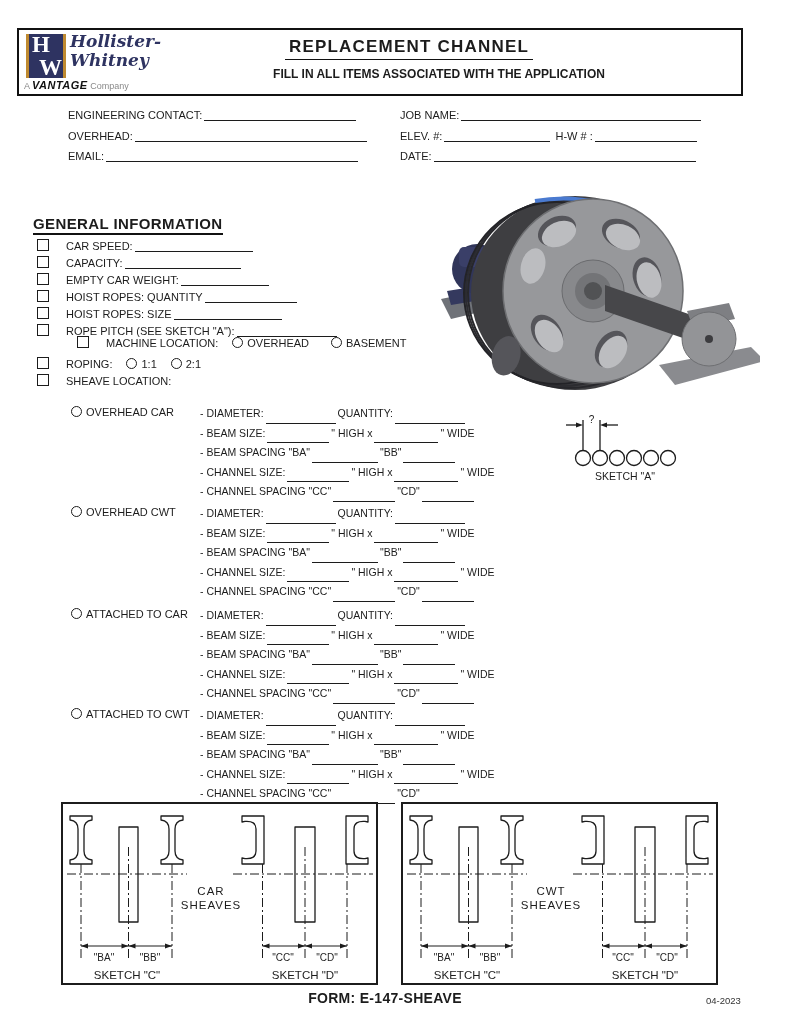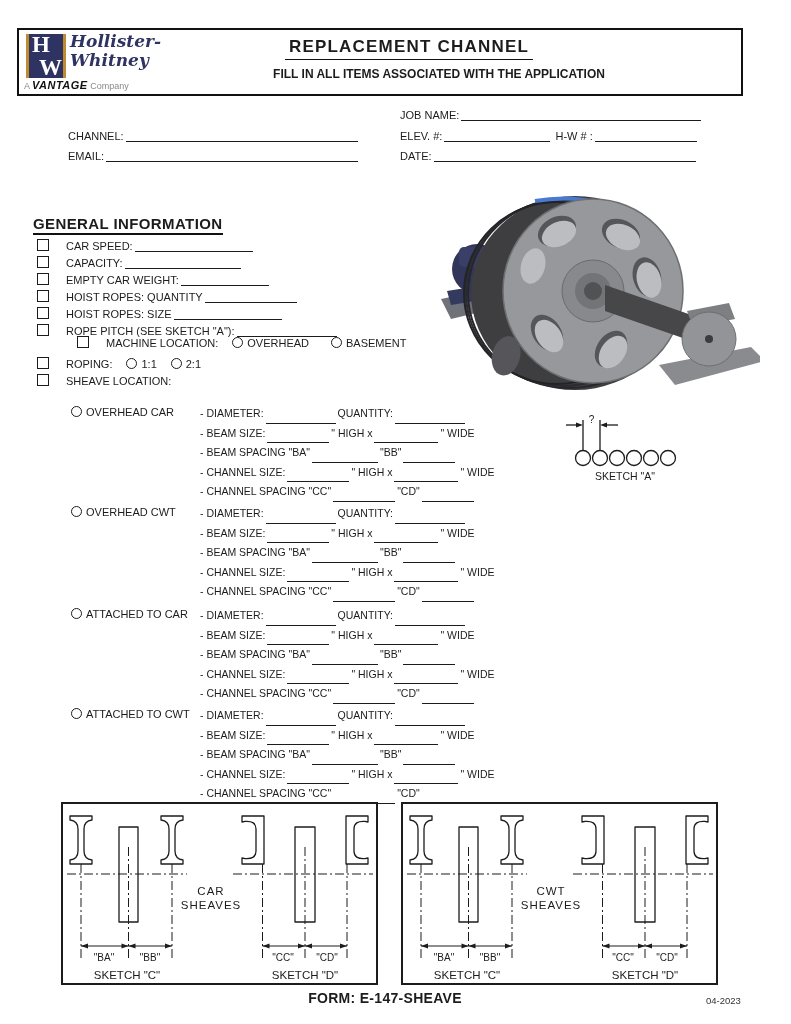--- a/index.html
+++ b/index.html
@@ -59,22 +59,25 @@
       <span>A</span>
       <b>VANTAGE</b>
       <span>Company</span>
     </div>
     <div class="hdr-title">
       <span>REPLACEMENT CHANNEL</span>
     </div>
     <div class="hdr-sub">FILL IN ALL ITEMS ASSOCIATED WITH THE APPLICATION</div>
   </div>
 
+  <div class="abs nowrap lbl" style="left:68px;top:107px;">
+    <span>ENGINEERING CONTACT:</span><span class="line" style="width:152px;"></span>
+  </div>
   <div class="abs nowrap lbl" style="left:68px;top:128px;">
-    <span>CHANNEL:</span><span class="line" style="width:232px;"></span>
+    <span>OVERHEAD:</span><span class="line" style="width:232px;"></span>
   </div>
   <div class="abs nowrap lbl" style="left:400px;top:107px;">
     <span>JOB NAME:</span><span class="line" style="width:240px;"></span>
   </div>
   <div class="abs nowrap lbl" style="left:68px;top:148px;">
     <span>EMAIL:</span><span class="line" style="width:252px;"></span>
   </div>
   <div class="abs nowrap lbl" style="left:400px;top:128px;">
     <span>ELEV. #:</span><span class="line" style="width:106px;"></span>
     <span>H-W # :</span><span class="line" style="width:102px;"></span>

